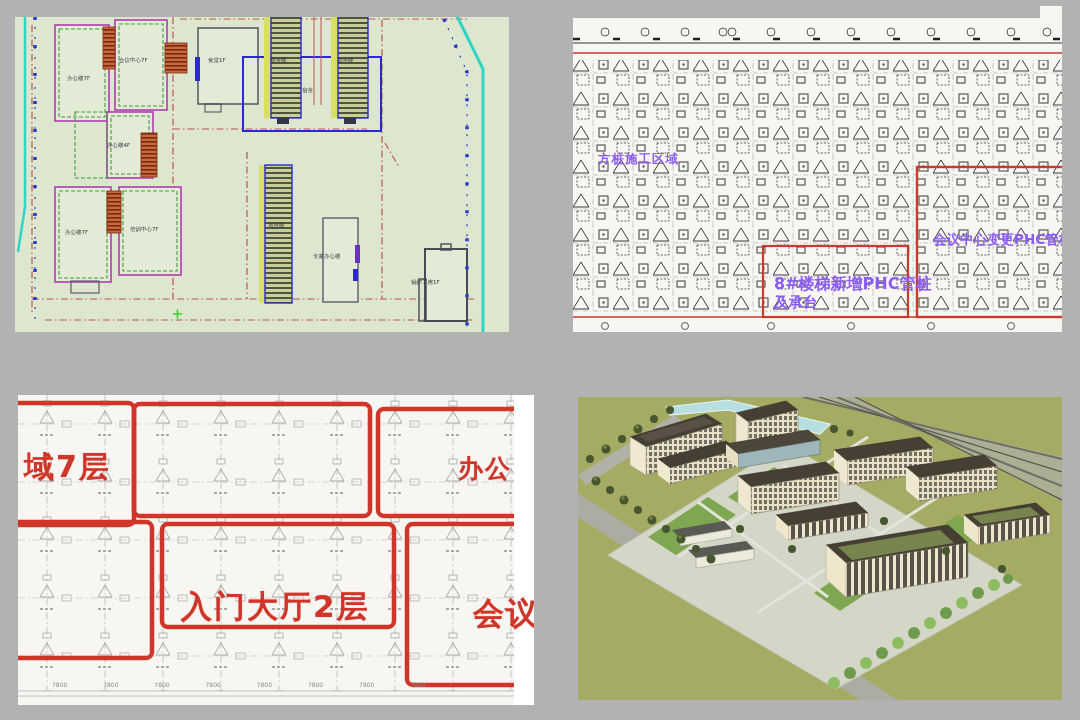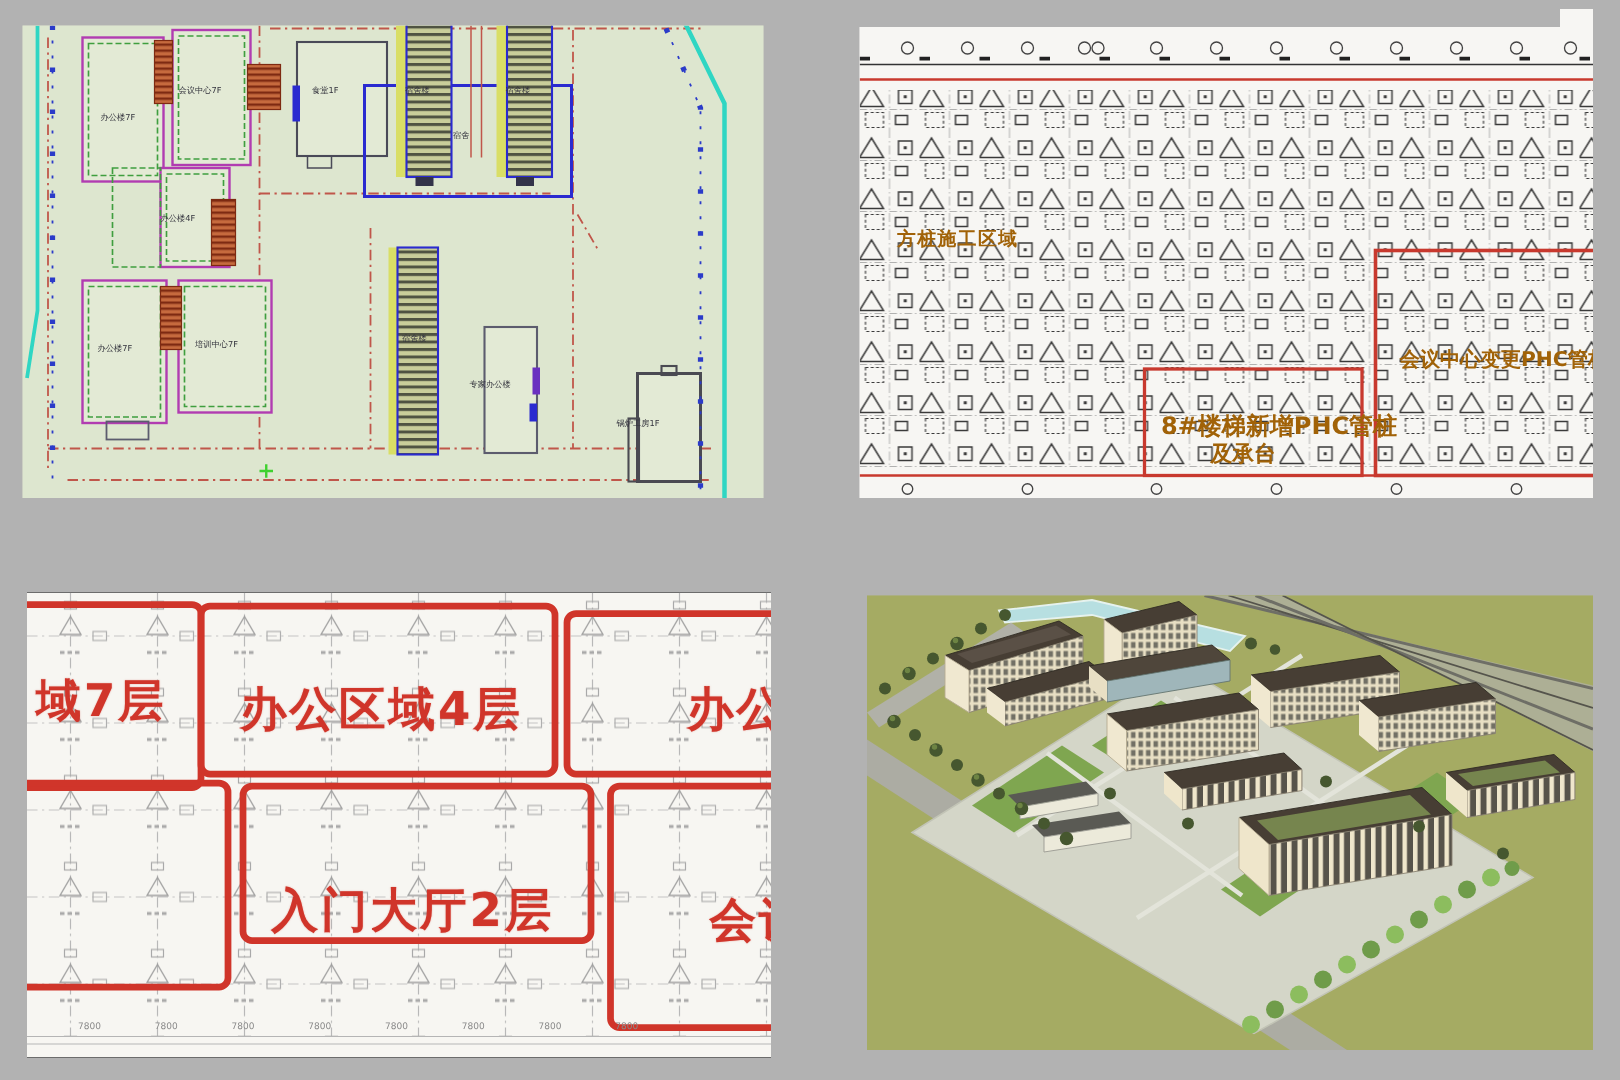--- a/index.html
+++ b/index.html
@@ -1,24 +1,24 @@
 <!DOCTYPE html>
 <html><head>
 <meta charset="utf-8">
 <style>
   html,body{margin:0;padding:0;background:#b0b0b0;}
   .canvas{position:relative;width:1080px;height:720px;background:#b2b2b2;overflow:hidden;
           font-family:"DejaVu Sans","Liberation Sans",sans-serif;}
   .panel{position:absolute;overflow:hidden;}
   #site-plan{left:15px;top:17px;width:494px;height:315px;background:#dde6cf;}
   #pile-plan{left:573px;top:18px;width:489px;height:314px;background:#f7f6f3;}
-  #zone-plan{left:18px;top:395px;width:496px;height:310px;background:#000000;}
+  #zone-plan{left:18px;top:395px;width:496px;height:310px;background:#ffffff;padding-left:20px;}
   #rendering{left:578px;top:397px;width:484px;height:303px;background:#a5ab63;}
   .lbl{position:absolute;font-size:5.5px;color:#33333d;white-space:nowrap;filter:blur(0.35px);}
-  .red-note{position:absolute;color:#a16207;font-weight:bold;white-space:nowrap;}
+  .red-note{position:absolute;color:#8b5cf6;font-weight:bold;white-space:nowrap;}
   .zone-txt{position:absolute;color:#d0352a;font-weight:bold;white-space:nowrap;letter-spacing:2px;
             text-shadow:0 0 1px rgba(208,53,42,.5);}
   .dims{position:absolute;color:#8a8a8a;font-size:6px;white-space:nowrap;word-spacing:34px;filter:blur(.3px);}
   .white-tab{position:absolute;left:1040px;top:6px;width:22px;height:13px;background:#f7f6f3;}
   svg{position:absolute;left:0;top:0;}
 </style>
 </head>
 <body>
 
 <div class="canvas">
@@ -176,21 +176,21 @@
         <circle cx="278" cy="308" r="3.5"></circle>
           <circle cx="358" cy="308" r="3.5"></circle>
           <circle cx="438" cy="308" r="3.5"></circle>
       </g>
 
       <rect x="190" y="228" width="145" height="71" fill="none" stroke="#c8392e" stroke-width="2.2"></rect>
       <rect x="344" y="149" width="152" height="150" fill="none" stroke="#c8392e" stroke-width="2.4"></rect>
     </svg>
     <div class="red-note" style="left:25px;top:133px;font-size:12.5px;letter-spacing:1px;">方桩施工区域</div>
     <div class="red-note" style="left:201px;top:256px;font-size:16px;">8#楼梯新增PHC管桩</div>
-    <div class="red-note" style="left:201px;top:275px;font-size:14.5px;margin-left:33px;">及承台</div>
+    <div class="red-note" style="left:201px;top:275px;font-size:14.5px;">及承台</div>
     <div class="red-note" style="left:360px;top:213px;font-size:13.5px;">会议中心变更PHC管桩</div>
   </section>
 
   <section class="panel" id="zone-plan">
     <svg width="496" height="310" viewBox="0 0 496 310">
       <defs>
         <pattern id="faintcad" width="58" height="58" patternUnits="userSpaceOnUse">
           <line x1="29" y1="0" x2="29" y2="58" stroke="#b5b5b5" stroke-width="0.8" stroke-dasharray="7 3 1.5 3"></line>
           <line x1="0" y1="29" x2="58" y2="29" stroke="#c2c2c2" stroke-width="0.7" stroke-dasharray="7 3 1.5 3"></line>
           <path d="M29,16 l7,12 h-14 Z" fill="none" stroke="#9a9a9a" stroke-width="0.9"></path>
@@ -206,22 +206,21 @@
       <g fill="none" stroke="#d0352a" stroke-width="4.5">
         <rect x="-14" y="8" width="130" height="122" rx="6"></rect>
         <rect x="116" y="9" width="236" height="112" rx="6"></rect>
         <rect x="360" y="14" width="150" height="107" rx="6"></rect>
         <rect x="-14" y="127" width="148" height="136" rx="6"></rect>
         <rect x="144" y="129" width="232" height="103" rx="6"></rect>
         <rect x="389" y="129" width="130" height="161" rx="6"></rect>
       </g>
     </svg>
     <div class="zone-txt" style="left:6px;top:52px;font-size:30px;">域7层</div>
-    <div class="zone-txt" style="left:142px;top:57px;font-size:31px;">办公区域4层</div>
-    <div class="zone-txt" style="left:440px;top:57px;font-size:31px;">办公</div>
+    <div class="zone-txt" style="left:440px;top:57px;font-size:25px;">办公</div>
     <div class="zone-txt" style="left:163px;top:165px;font-size:31px;margin-top:26px;">入门大厅2层</div>
     <div class="zone-txt" style="left:455px;top:198px;font-size:31px;">会议</div>
     <div class="dims" style="left:34px;top:286px;">7800 7800 7800 7800 7800 7800 7800 7800</div>
   </section>
 
   <section class="panel" id="rendering">
     <svg width="484" height="303" viewBox="0 0 484 303">
       <defs>
         <pattern id="win" width="5" height="6" patternUnits="userSpaceOnUse">
           <rect width="5" height="6" fill="#e8dfc4"></rect>

